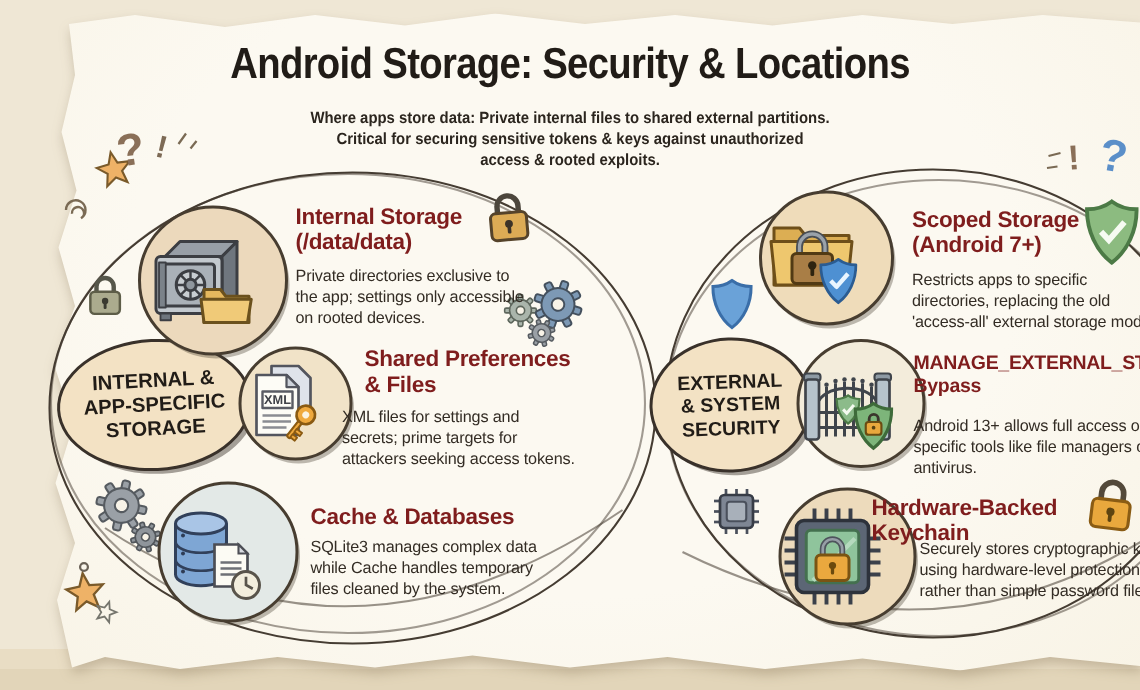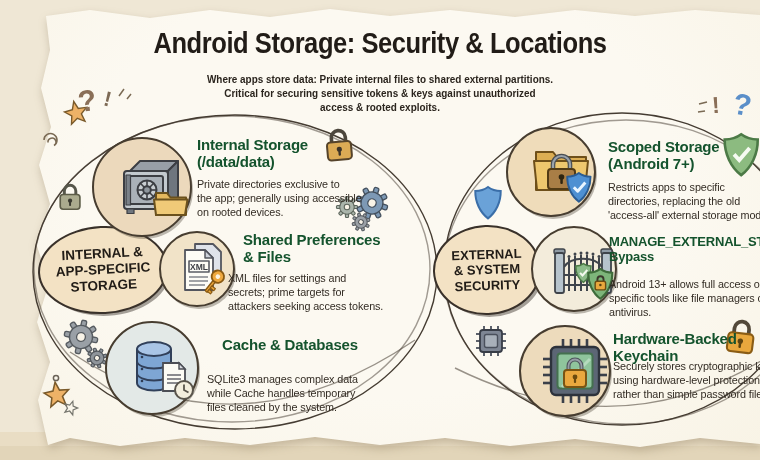--- a/index.html
+++ b/index.html
@@ -18,27 +18,27 @@
   .title{
     left:0;top:27px;width:760px;text-align:center;
     font-size:29px;font-weight:bold;color:#211c17;letter-spacing:-.5px;
     transform:scaleX(.88);
   }
   .subtitle{
     left:50%;top:72px;transform:translateX(-50%) scaleX(.92);
     width:max-content;text-align:center;white-space:pre-line;
     font-size:10.8px;font-weight:bold;color:#2b251e;line-height:1.3;
   }
-  .heading{font-weight:bold;font-size:15px;line-height:1.14;color:#14532d;white-space:pre-line;width:max-content;letter-spacing:-.2px;}
+  .heading{font-weight:bold;font-size:15px;line-height:1.14;color:#7f1d1d;white-space:pre-line;width:max-content;letter-spacing:-.2px;}
   .heading.small{font-size:13px;}
   .body-text{font-size:10.8px;line-height:1.3;color:#332c24;white-space:pre-line;width:max-content;letter-spacing:-.1px;}
   .icon-circle{
     border-radius:50%;border:2px solid #473d30;
     box-shadow:2px 3px 0 -1px rgba(69,59,47,.35);
-    display:flex;align-items:center;justify-content:flex-end;
+    display:flex;align-items:center;justify-content:flex-start;
   }
   .bubble{
     border-radius:50%;background:#f3e2c4;border:2px solid #39312a;
     box-shadow:3px 3px 0 -1px rgba(57,49,42,.45);
     display:flex;align-items:center;justify-content:center;text-align:center;
     font-weight:bold;color:#211c17;white-space:pre-line;line-height:1.2;
   }
   .mark{position:absolute;font-weight:bold;}
   svg{display:block;}
 </style>
@@ -173,21 +173,21 @@
       <rect x="13" y="60" width="7" height="4.5" fill="#6f767e" stroke-width="1.2"></rect>
       <rect x="44" y="60" width="7" height="4.5" fill="#6f767e" stroke-width="1.2"></rect>
       <path d="M42 44h11l3.5 4.5H72V66H42z" fill="#e5b85e" stroke="#6b511d"></path>
       <path d="M40 50.5h33.5L71 66H42z" fill="#f0ca78" stroke="#6b511d"></path>
     </g>
   </svg>
 </div>
 <div class="abs heading" style="left:197px;top:136px">Internal Storage
 (/data/data)</div>
 <div class="abs body-text" style="left:197px;top:177px">Private directories exclusive to
-the app; generally using accessible
+the app; settings only accessible
 on rooted devices.</div>
 
 <div class="abs icon-circle" style="left:159px;top:231px;width:72px;height:72px;background:#f1e3c8">
   <svg width="58" height="58" viewBox="0 0 58 58">
     <g stroke-linejoin="round">
       <path d="M20 4h18l8 8v28H20z" fill="#dfe3ea" stroke="#53555e" stroke-width="1.8"></path>
       <path d="M10 10h20l8 8v32H10z" fill="#fdfcf6" stroke="#53555e" stroke-width="1.8"></path>
       <path d="M30 10v8h8z" fill="#cdd2da" stroke="#53555e" stroke-width="1.5"></path>
       <rect x="14" y="21" width="20" height="11" fill="none" stroke="#5a5c64" stroke-width="1.6"></rect>
       <text x="24" y="29.5" font-size="8.5" font-weight="bold" fill="#3f4147" text-anchor="middle" font-family="Liberation Sans, sans-serif">XML</text>
@@ -221,22 +221,22 @@
       <circle cx="15" cy="48" r="1.3" fill="#2e3c55"></circle>
     <path d="M36 30h16l6 6v22H36z" fill="#fcfbf4" stroke="#4c4e55" stroke-width="1.8"></path>
     <path d="M52 30v6h6z" fill="#d9dce2" stroke="#4c4e55" stroke-width="1.4"></path>
     <line x1="40" y1="42" x2="54" y2="42" stroke="#6e7076" stroke-width="1.6"></line>
     <line x1="40" y1="46" x2="54" y2="46" stroke="#6e7076" stroke-width="1.6"></line>
     <line x1="40" y1="50" x2="51" y2="50" stroke="#6e7076" stroke-width="1.6"></line>
     <circle cx="57" cy="57" r="9" fill="#f3eedd" stroke="#59544b" stroke-width="2"></circle>
     <path d="M57 51.5v5.5l4.5 2.5" fill="none" stroke="#59544b" stroke-width="1.8"></path>
   </svg>
 </div>
-<div class="abs heading" style="left:222px;top:336px">Cache &amp; Databases</div>
-<div class="abs body-text" style="left:207px;top:372px">SQLite3 manages complex data
+<div class="abs heading" style="left:207px;top:336px">Cache &amp; Databases</div>
+<div class="abs body-text" style="left:207px;top:358px">SQLite3 manages complex data
 while Cache handles temporary
 files cleaned by the system.</div>
 
 <div class="abs bubble" style="left:433px;top:225px;width:104px;height:86px;font-size:13px;transform:rotate(-2deg)">EXTERNAL
 &amp; SYSTEM
 SECURITY</div>
 
 <div class="abs icon-circle" style="left:506px;top:127px;width:86px;height:86px;background:#efdcba">
   <svg width="66" height="66" viewBox="0 0 66 66">
     <g stroke-linejoin="round">
@@ -324,17 +324,17 @@
     <rect x="10" y="10" width="48" height="48" rx="5" fill="#5c6675" stroke="#2d323b" stroke-width="2.4"></rect>
     <rect x="16.5" y="16.5" width="35" height="35" rx="3" fill="#8fc49c" stroke="#44704f" stroke-width="2"></rect>
     <line x1="21" y1="50" x2="49" y2="22" stroke="#c2e2ca" stroke-width="3" opacity=".75"></line>
     <path d="M27.5 34v-5a6.5 6.5 0 0 1 13 0v5" fill="none" stroke="#4e545c" stroke-width="4"></path>
     <path d="M27.5 34v-5a6.5 6.5 0 0 1 13 0v5" fill="none" stroke="#969ea6" stroke-width="1.8"></path>
     <rect x="23" y="33" width="22" height="17" rx="3" fill="#eaa83e" stroke="#7a5412" stroke-width="2"></rect>
     <circle cx="34" cy="40" r="2.4" fill="#6b4a0e"></circle>
     <rect x="32.9" y="40.5" width="2.2" height="5.5" rx="1" fill="#6b4a0e"></rect>
   </svg>
 </div>
-<div class="abs heading" style="left:613px;top:330px">Hardware-Backed
+<div class="abs heading" style="left:581px;top:330px">Hardware-Backed
 Keychain</div>
 <div class="abs body-text" style="left:613px;top:359px">Securely stores cryptographic keys
 using hardware-level protection
 rather than simple password files.</div>
 
 </body></html>

